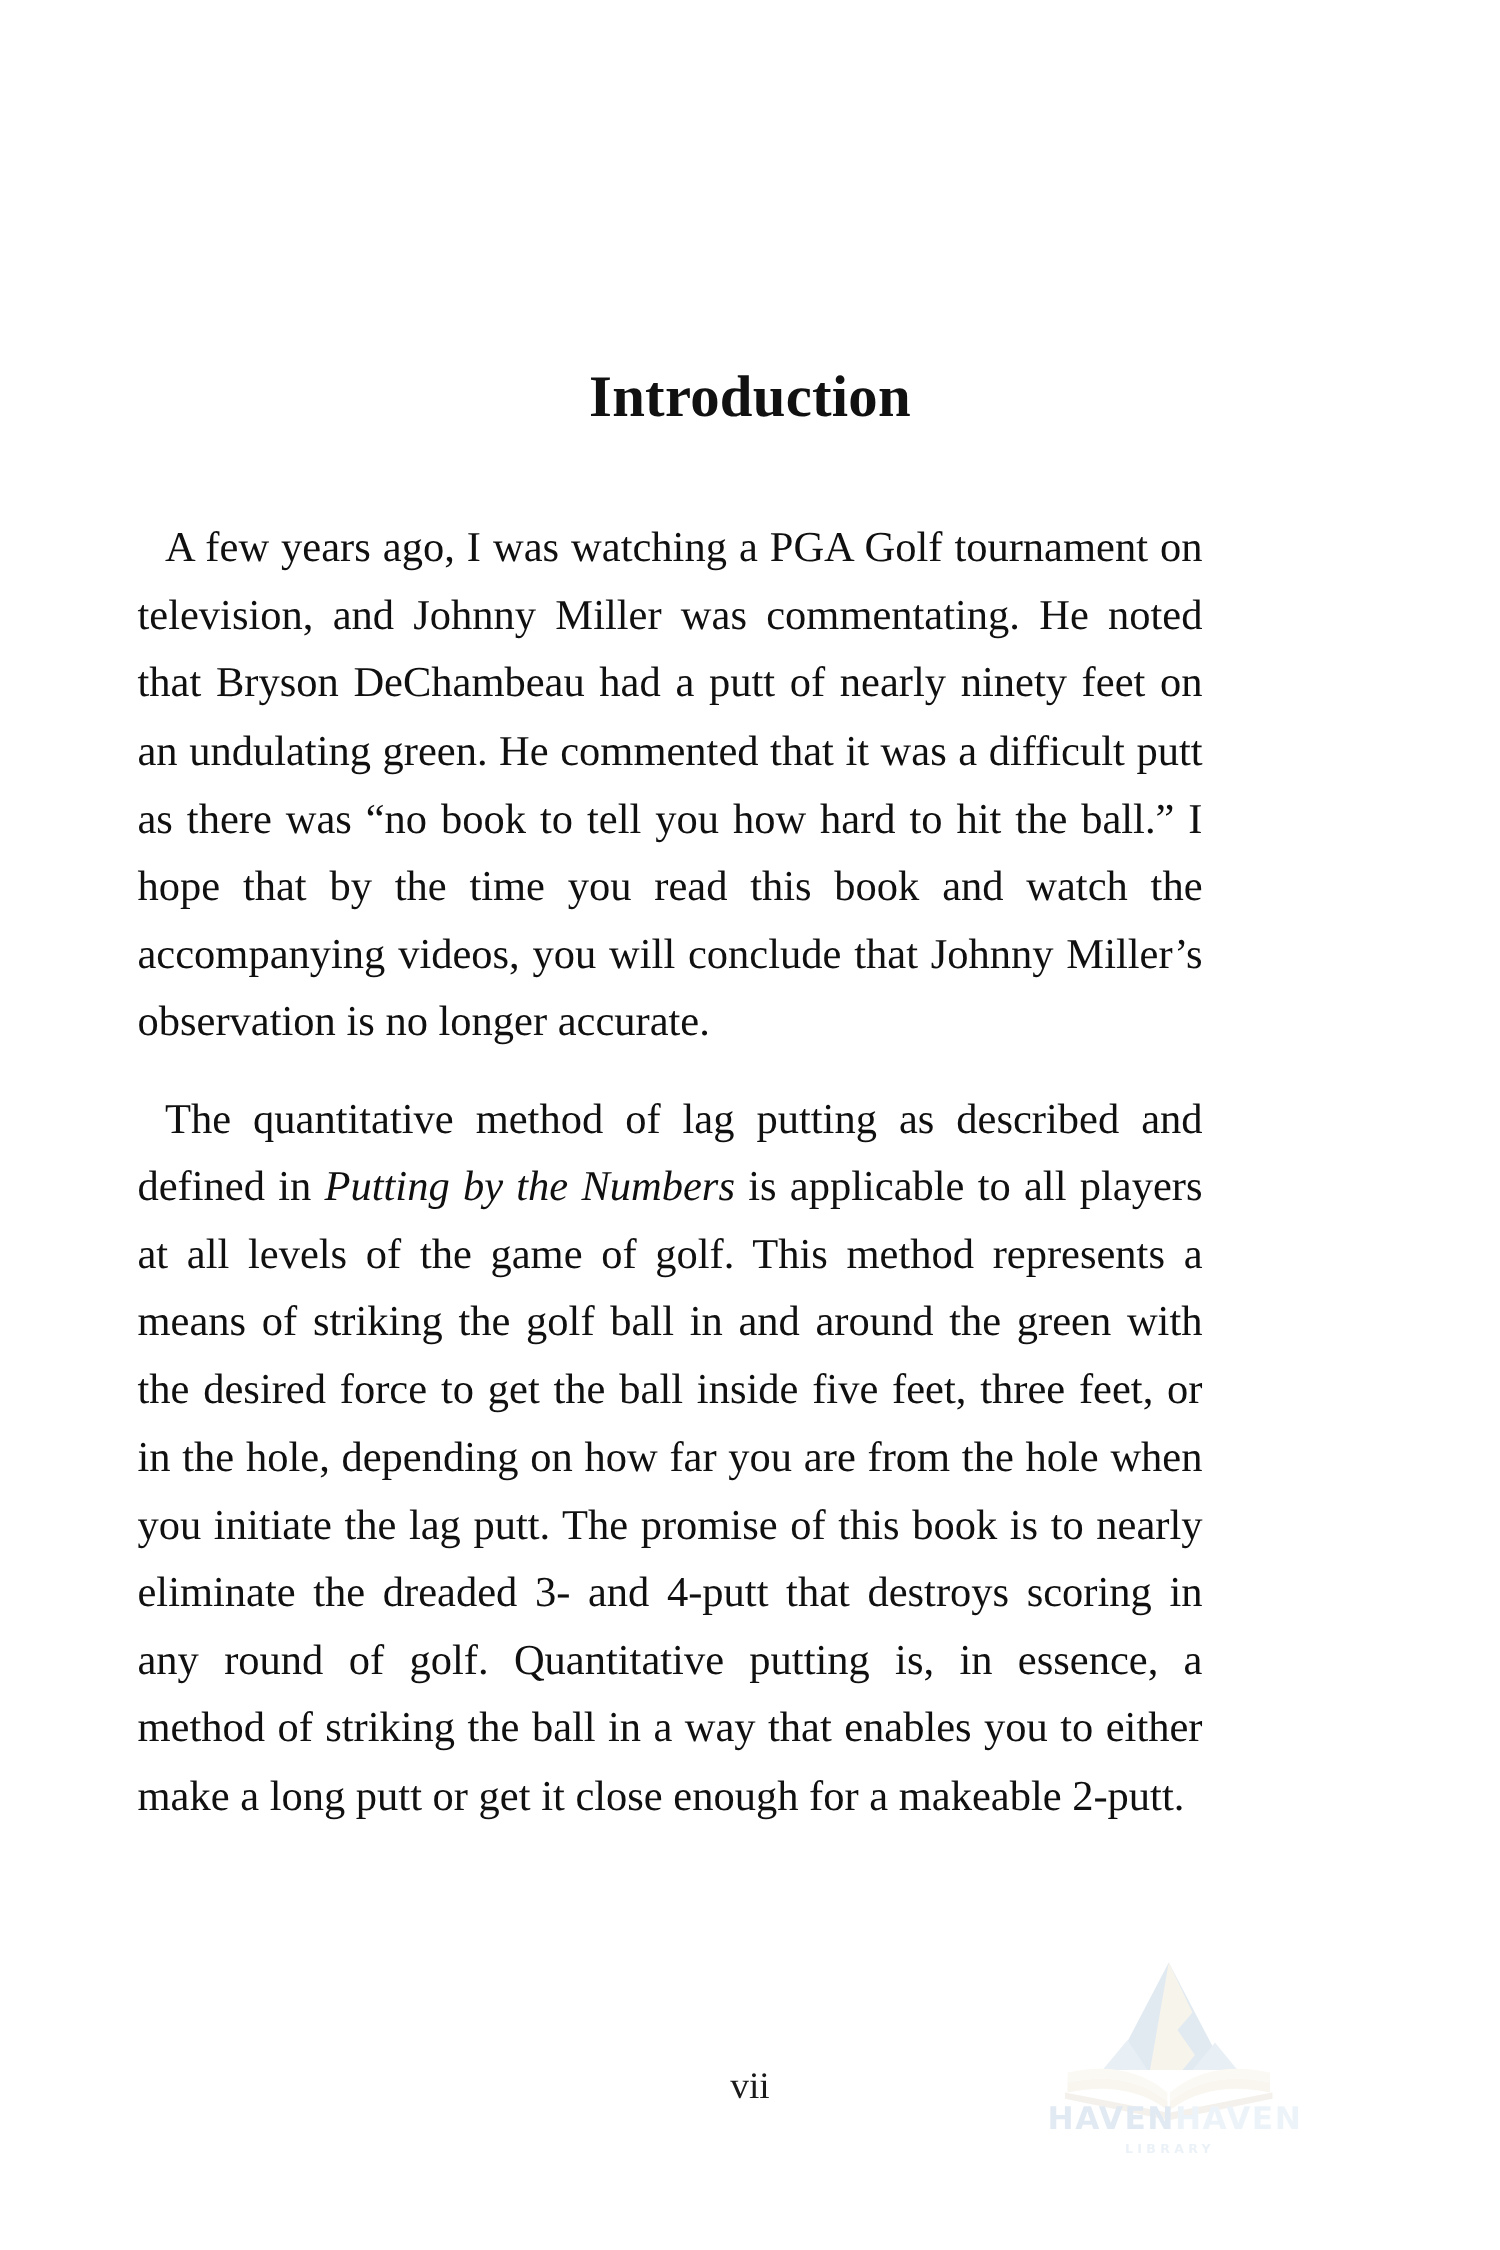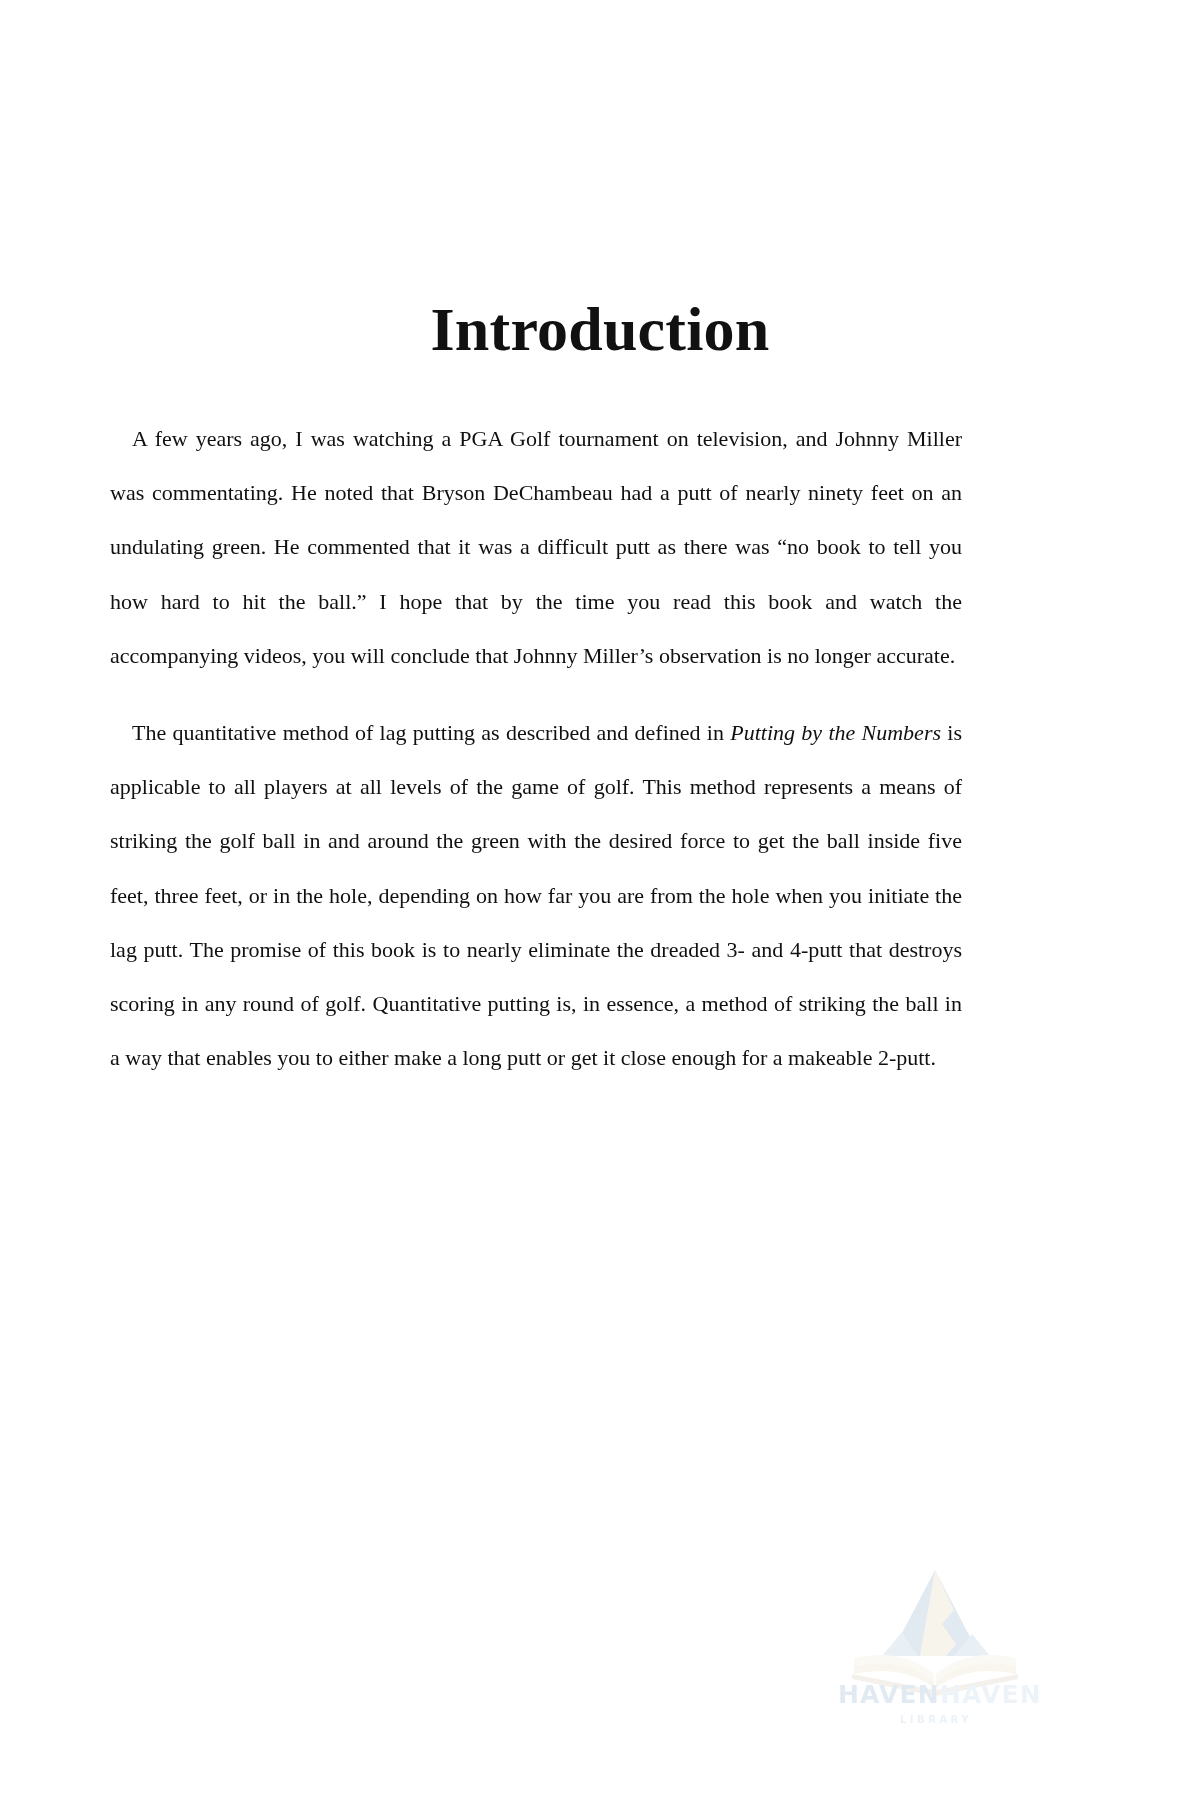--- a/index.html
+++ b/index.html
@@ -20,37 +20,37 @@
 
   
   .chapter-title {
     position: absolute;
     left: 0;
     top: 258px;
     width: 1200px;
     text-align: center;
     font-family: "Liberation Serif", "DejaVu Serif", serif;
     font-weight: bold;
-    font-size: 62px;
+    font-size: 47px;
     line-height: 58px;
     color: #111111;
     letter-spacing: 0.2px;
   }
 
   
   .body-column {
     position: absolute;
     left: 110px;
     top: 412px;
     width: 852px;
   }
 
   .para {
     font-family: "Liberation Serif", "DejaVu Serif", serif;
-    font-size: 22px;
+    font-size: 34px;
     line-height: 54.2px;
     color: #101010;
     text-align: justify;
     text-justify: inter-word;
     margin: 0;
     -webkit-font-smoothing: antialiased;
   }
 
   .para + .para {
     margin-top: 23px;
@@ -136,20 +136,21 @@
     <p class="para">
       <span class="indent"></span><span>A few years ago, I was watching a PGA Golf tournament on television, and Johnny Miller was commentating. He noted that Bryson DeChambeau had a putt of nearly ninety feet on an undulating green. He commented that it was a difficult putt as there was “no book to tell you how hard to hit the ball.” I hope that by the time you read this book and watch the accompanying videos, you will conclude that Johnny Miller’s observation is no longer accurate.</span>
     </p>
 
     <p class="para">
       <span class="indent"></span><span>The quantitative method of lag putting as described and defined in </span><span class="italic">Putting by the Numbers</span><span> is applicable to all players at all levels of the game of golf. This method represents a means of striking the golf ball in and around the green with the desired force to get the ball inside five feet, three feet, or in the hole, depending on how far you are from the hole when you initiate the lag putt. The promise of this book is to nearly eliminate the dreaded 3- and 4-putt that destroys scoring in any round of golf. Quantitative putting is, in essence, a method of striking the ball in a way that enables you to either make a long putt or get it close enough for a makeable 2-putt.</span>
     </p>
 
   </div>
 
+  <div class="folio">vii</div>
 
   <div class="watermark">
     <svg viewBox="0 0 196 212" xmlns="http://www.w3.org/2000/svg">
 
       <path d="M97 22 L52 108 L142 108 Z" fill="#9fbad4"></path>
 
       <path d="M97 22 L116 62 L104 76 L118 96 L108 108 L82 108 Z" fill="#e6dcc2"></path>
 
       <path d="M44 108 L64 84 L80 108 Z" fill="#b6cbdf"></path>
 

